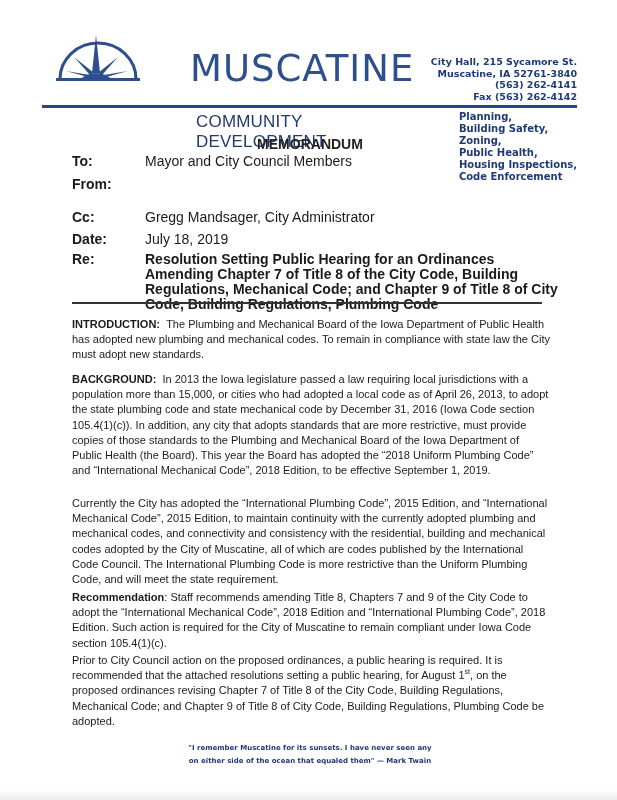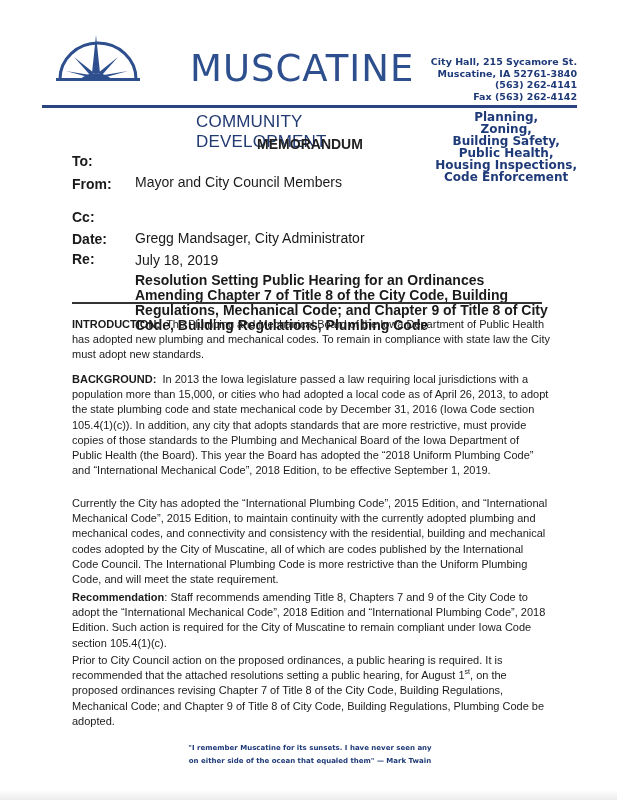--- a/index.html
+++ b/index.html
@@ -10,30 +10,30 @@
   
   .logo { position: absolute; left: 56px; top: 33px; width: 84px; height: 48px; }
   .brand { position: absolute; left: 142px; top: 50px; font-family: "DejaVu Sans", sans-serif;
            font-size: 37px; letter-spacing: 1px; color: #2e4f8e; font-weight: normal; line-height: 37px; margin-left: 48px; }
   .address { position: absolute; right: 40px; top: 56px; text-align: right;
              font-family: "DejaVu Sans", sans-serif; font-weight: bold; font-size: 9.5px;
              line-height: 11.5px; color: #1f3a78; }
   .rule-top { position: absolute; left: 42px; top: 105px; width: 535px; height: 3px; background: #2a4480; }
   .dept { position: absolute; left: 196px; top: 112px; width: 230px; text-align: left;
           font-size: 17px; font-weight: normal; color: #223a72; letter-spacing: 0.2px; }
-  .services { position: absolute; right: 40px; top: 111px; text-align: center;
-              font-family: "DejaVu Sans", sans-serif; font-weight: bold; font-size: 12px;
+  .services { position: absolute; right: 40px; top: 111px; text-align: left;
+              font-family: "DejaVu Sans", sans-serif; font-weight: bold; font-size: 10px;
               line-height: 12px; color: #1f3a78; }
   .memo-title { position: absolute; left: 206px; top: 136px; width: 208px; text-align: center;
                 font-size: 14px; font-weight: bold; color: #222; }
 
   
   .row { position: absolute; left: 72px; width: 480px; font-size: 14px; line-height: 15px; }
   .row .lbl { position: absolute; left: 0; top: 0; font-weight: bold; }
-  .row .val { position: absolute; left: 63px; top: 0; width: 420px; margin-top: 21px; }
+  .row .val { position: absolute; left: 73px; top: 0; width: 420px; }
   .row .val.bold { font-weight: bold; }
   .rule-mid { position: absolute; left: 72px; top: 302px; width: 470px; height: 2px; background: #333; }
 
   
   .para { position: absolute; left: 72px; width: 478px; font-size: 11px; line-height: 15.2px; color: #1b1b1b; }
   .para b { font-weight: bold; margin-top: 31px; }
   sup { font-size: 7px; line-height: 0; }
 
   .quote { position: absolute; left: 150px; top: 742px; width: 320px; text-align: center;
            font-family: "DejaVu Sans", sans-serif; font-size: 7px; line-height: 13px; color: #1f3a78; font-weight: bold; }
@@ -63,22 +63,22 @@
     <div>(563) 262-4141</div>
     <div>Fax (563) 262-4142</div>
   </div>
 
   <div class="rule-top"></div>
 
   <div class="dept">COMMUNITY DEVELOPMENT</div>
 
   <div class="services">
     <div>Planning,</div>
+    <div>Building Safety,</div>
     <div>Zoning,</div>
-    <div>Building Safety,</div>
     <div>Public Health,</div>
     <div>Housing Inspections,</div>
     <div>Code Enforcement</div>
   </div>
 
   <div class="memo-title">MEMORANDUM</div>
 
   <div class="row" style="top:154px;">
     <span class="lbl">To:</span>
     <span class="val">Mayor and City Council Members</span>

